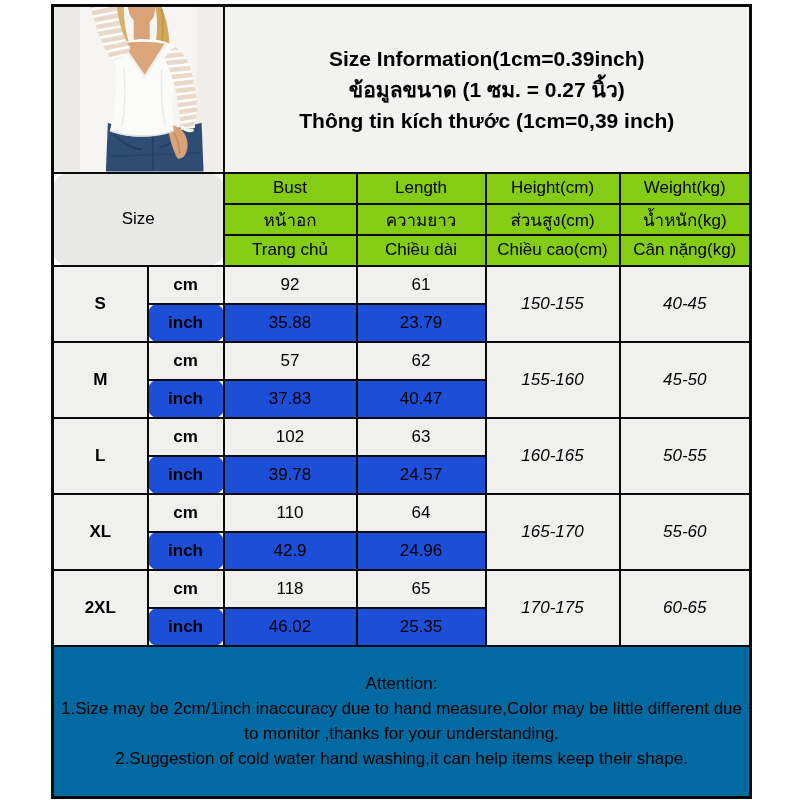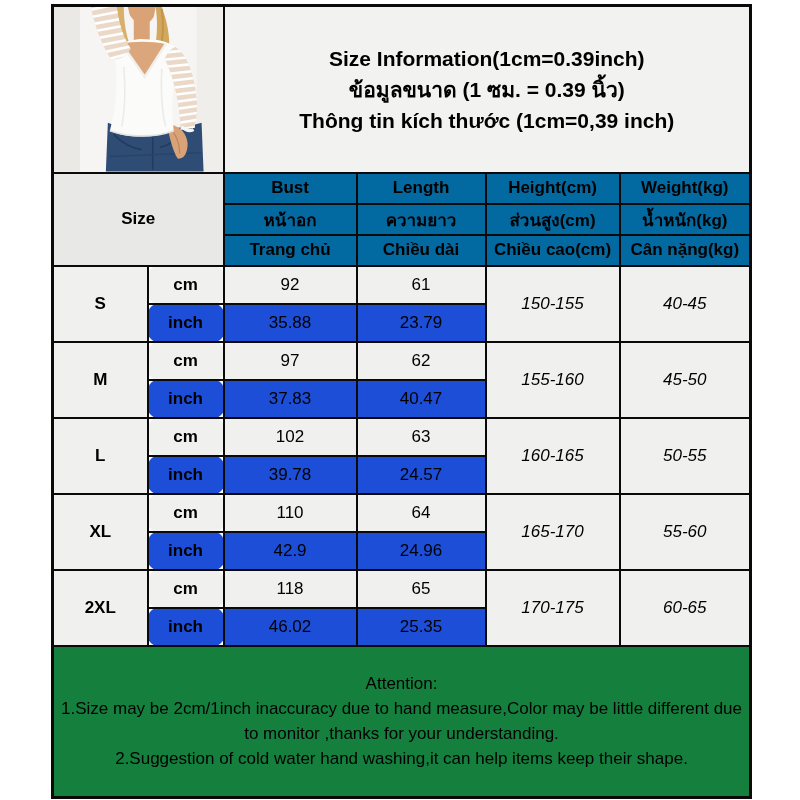--- a/index.html
+++ b/index.html
@@ -20,30 +20,30 @@
   .r-top{height:165px;}
   .r-hdr{height:31px;}
   .r-data{height:38px;}
   .r-attn{height:152px;}
 
   td.photo-cell{background:#f6f5f3;padding:0;}
   td.photo-cell svg{display:block;width:100%;height:100%;}
 
   td.title-cell{background:#f2f2f1;}
   .title-line{font-weight:bold;font-size:21px;line-height:31px;}
-  td.size-cell{background:#e8e8e7;font-weight:bold;font-size:34px;}
-  td.hdr-cell{background:#0369a1;font-weight:bold;}
+  td.size-cell{background:#e8e8e7;font-weight:normal;font-size:34px;border-radius:16px;}
+  td.hdr-cell{background:#84cc16;font-weight:normal;}
   td.size-label{background:#e8e8e7;font-weight:bold;}
   td.unit-cell{font-weight:bold;border-radius:10px;}
   tr.cm-row td{background:#f0f0ef;}
   tr.inch-row td{background:#1d4ed8;}
   td.range-cell{background:#f0f0ef;font-style:italic;}
 
   td.attn-cell{
-    background:#15803d;text-align:left;vertical-align:top;
+    background:#0369a1;text-align:left;vertical-align:top;
     padding:6px 9px;font-size:17.5px;line-height:25px;
   }
   .attn-line{white-space:normal;}
 </style>
 </head>
 <body>
 
 <div class="page">
   <table class="size-sheet">
     <colgroup>
@@ -124,21 +124,21 @@
               <path d="M125,109 L152,105"></path>
                   <path d="M126,116 L151,112"></path>
                   <path d="M127,123 L150,119"></path>
             </g>
             <path d="M128,120 C132,124 136,125 140,123" stroke="#f6f6f4" stroke-width="3" fill="none"></path>
           </g>
         </svg>
       </td>
       <td class="title-cell" colspan="4">
         <div class="title-line">Size Information(1cm=0.39inch)</div>
-        <div class="title-line">ข้อมูลขนาด (1 ซม. = 0.39 นิ้ว)</div>
+        <div class="title-line">ข้อมูลขนาด (1 ซม. = 0.27 นิ้ว)</div>
         <div class="title-line">Thông tin kích thước (1cm=0,39 inch)</div>
       </td>
     </tr>
 
     <tr class="r-hdr">
       <td class="size-cell" colspan="2" rowspan="3">Size</td>
       <td class="hdr-cell">Bust</td>
       <td class="hdr-cell">Length</td>
       <td class="hdr-cell">Height(cm)</td>
       <td class="hdr-cell">Weight(kg)</td>
@@ -166,21 +166,21 @@
     </tr>
     <tr class="r-data inch-row">
       <td class="unit-cell">inch</td>
       <td>35.88</td>
       <td>23.79</td>
     </tr>
 
     <tr class="r-data cm-row">
       <td class="size-label" rowspan="2">M</td>
       <td class="unit-cell">cm</td>
-      <td>97</td>
+      <td>57</td>
       <td>62</td>
       <td class="range-cell" rowspan="2">155-160</td>
       <td class="range-cell" rowspan="2">45-50</td>
     </tr>
     <tr class="r-data inch-row">
       <td class="unit-cell">inch</td>
       <td>37.83</td>
       <td>40.47</td>
     </tr>
 

